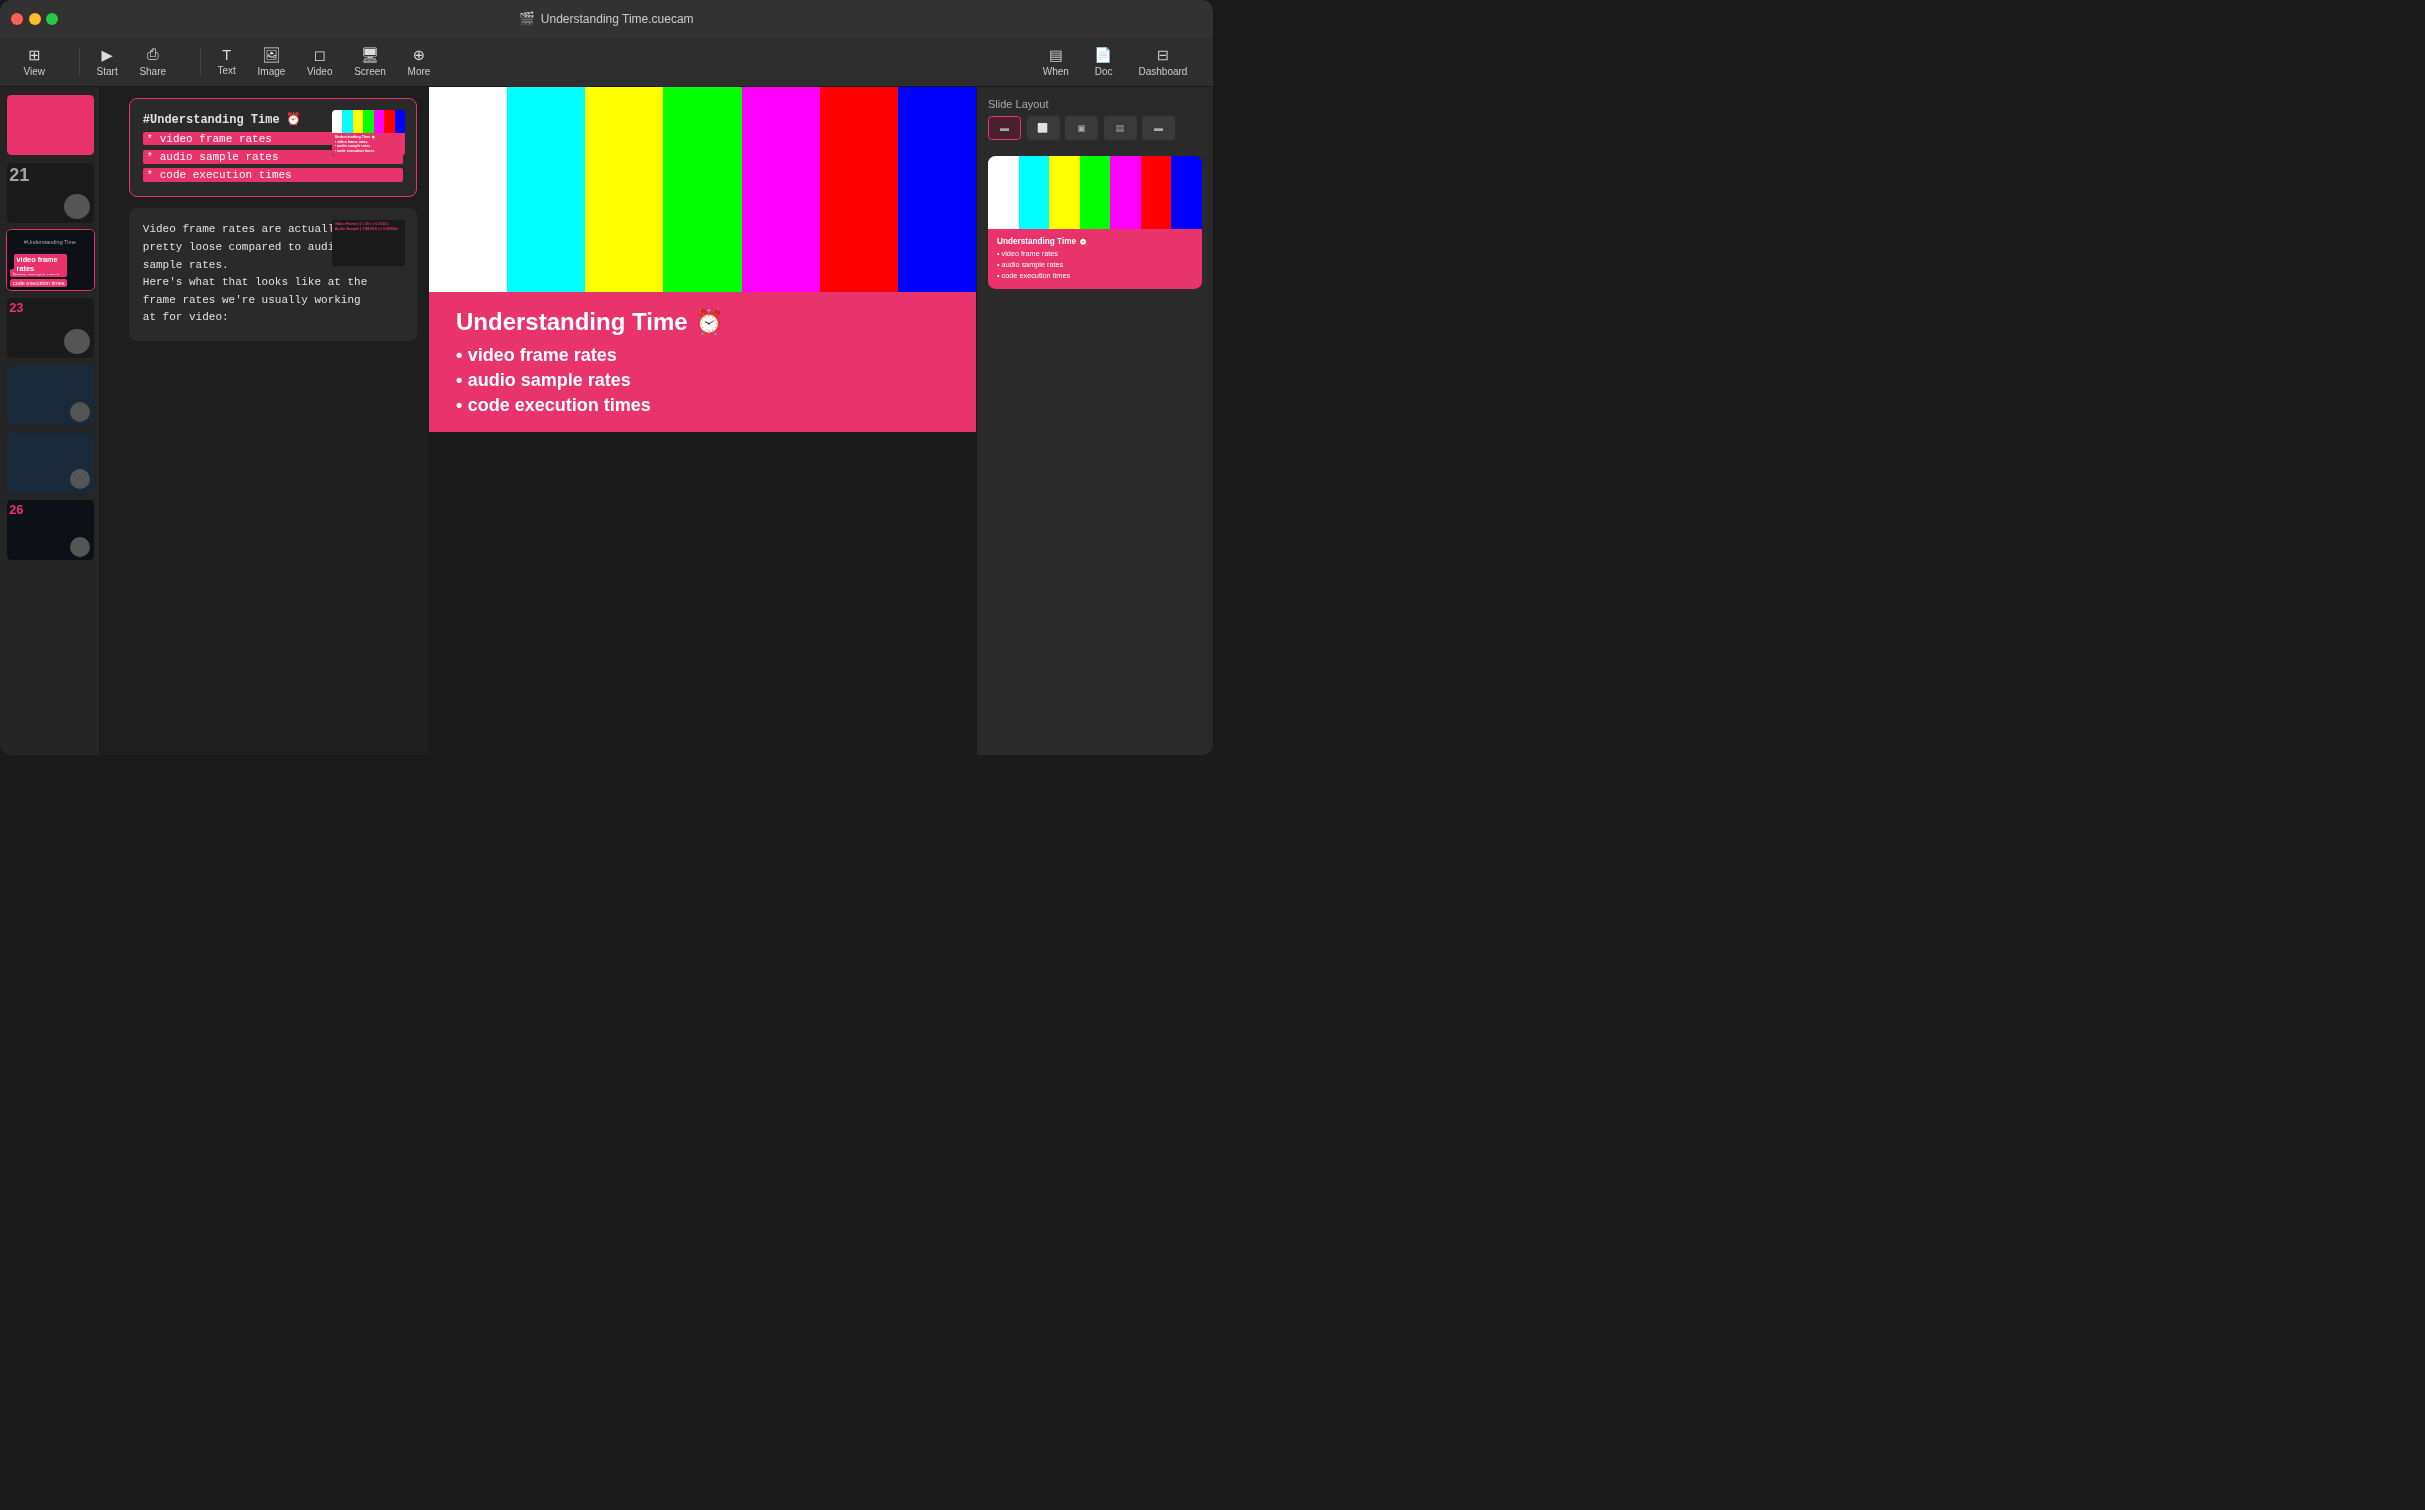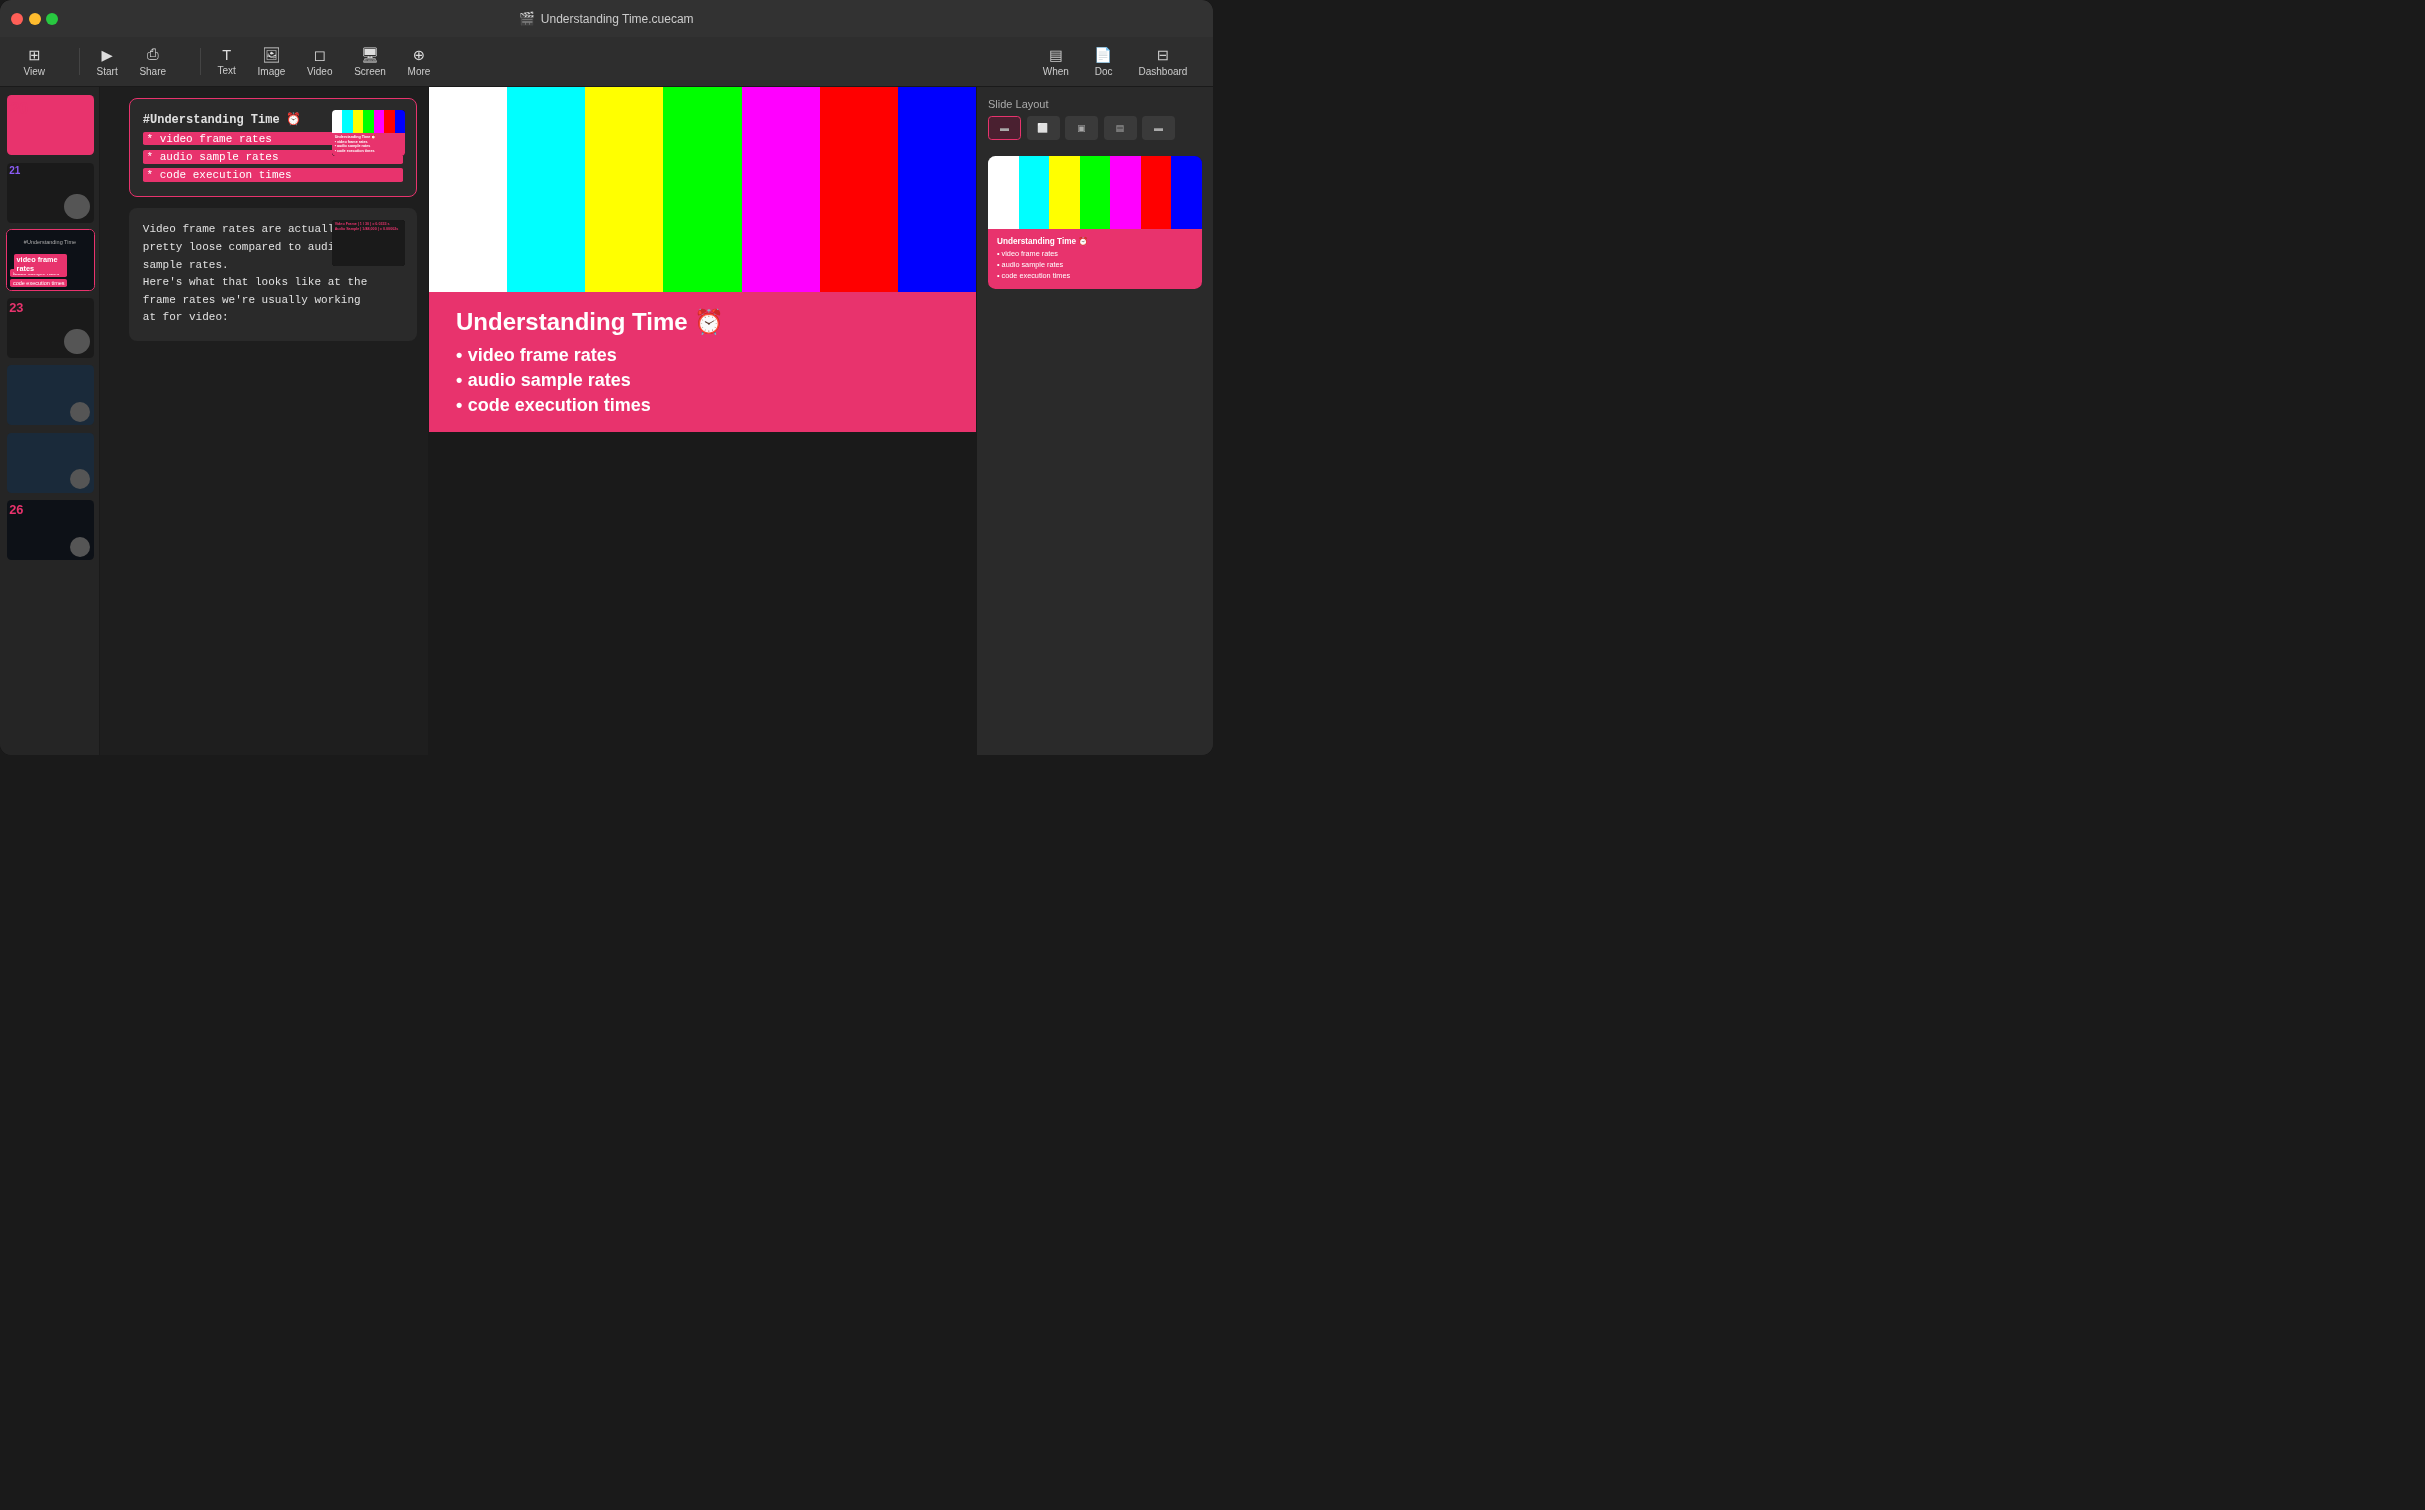--- a/index.html
+++ b/index.html
@@ -440,21 +440,21 @@
 
       <div class="slide-thumb">
         <div class="slide-thumb-inner thumb-pink">
           <span class="thumb-num-large">20</span>
           <span class="thumb-text"></span>
         </div>
       </div>
 
       <div class="slide-thumb">
         <div class="slide-thumb-inner thumb-dark">
-          <span class="thumb-num-large" style="font-size:10px;color:#8b5cf6;top:1.8px;left:2.7px;">21</span>
+          <span class="thumb-num-large" style="font-size:18px;color:#a3a3a3;top:1.8px;left:2.7px;">21</span>
           <div class="thumb-person"></div>
         </div>
       </div>
 
       <div class="slide-thumb active">
         <div class="slide-thumb-inner thumb-code">
           <span class="thumb-text" style="color:#aaa;font-size:5.5px;top:7.3px;">#Understanding Time</span>
           <div style="position:absolute;bottom:3.7px;left:3.7px;display:flex;flex-direction:column;gap:0.9px;">
             <span class="thumb-pink-badge">video frame rates</span>
             <span style="background:#e8336d;color:#fff;font-size:5.5px;padding:0.9px 2.7px;border-radius:1.8px;margin-top:0.9px;">audio sample rates</span>

